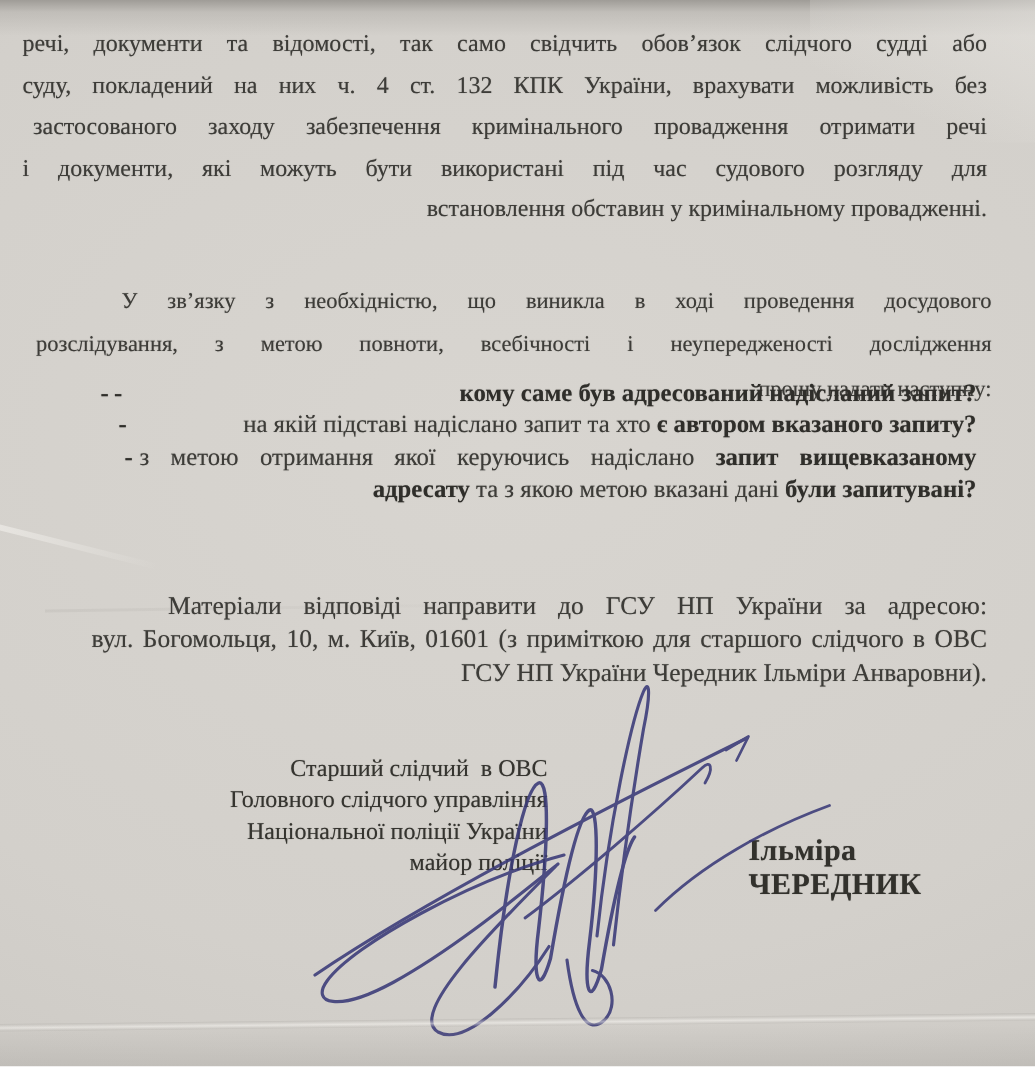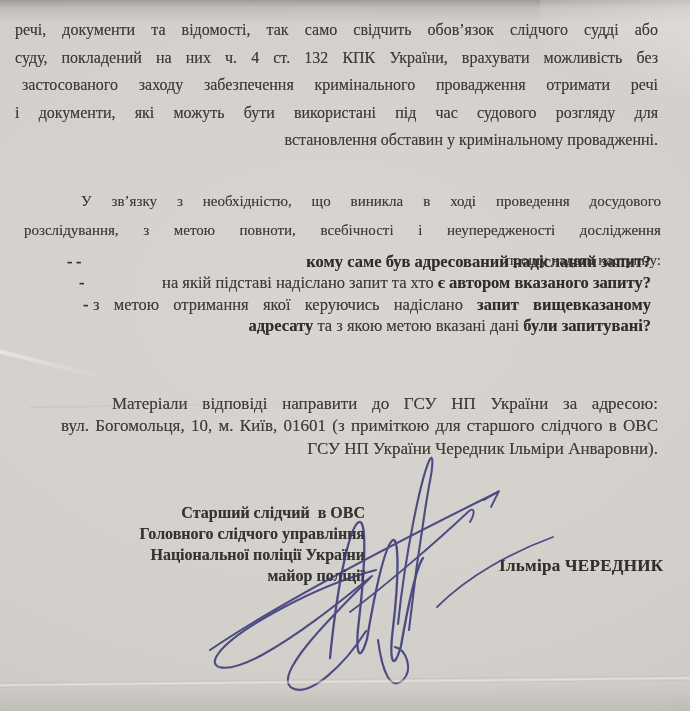--- a/index.html
+++ b/index.html
@@ -34,22 +34,22 @@
 
   #bullets{left:45px;top:251px;width:606px;font-size:16.5px;line-height:21.4px;}
   .bullet{position:relative;padding-left:48px;}
   .dash{position:absolute;top:0;font-weight:bold;color:#2f2e2a;}
   .d1{left:22px;} .d2{left:31px;} .d3{left:34px;} .d4{left:38px;}
   .email{text-decoration:underline;text-underline-offset:3px;text-decoration-thickness:1.5px;}
 
   #para3{left:61px;top:393px;width:597px;font-size:17px;line-height:22.4px;}
   #para3 .ind{text-indent:51px;}
 
-  #sigblock{left:65px;top:502px;font-size:16px;line-height:21px;font-weight:bold;color:#35342f;width:300px;}
-  #signame{position:absolute;left:499px;top:556px;font-size:17px;font-weight:bold;color:#32312c;letter-spacing:.3px;
+  #sigblock{left:65px;top:502px;font-size:16px;line-height:21px;font-weight:normal;color:#35342f;width:300px;}
+  #signame{position:absolute;left:499px;top:556px;font-size:20px;font-weight:bold;color:#32312c;letter-spacing:.3px;
     text-shadow:0 0 .6px rgba(50,49,44,.55);}
 
   #signature-svg{position:absolute;left:180px;top:428px;}
 </style>
 </head>
 <body>
 
 <div id="page">
   <div class="top-shade"></div>
   <div class="corner-light"></div>

